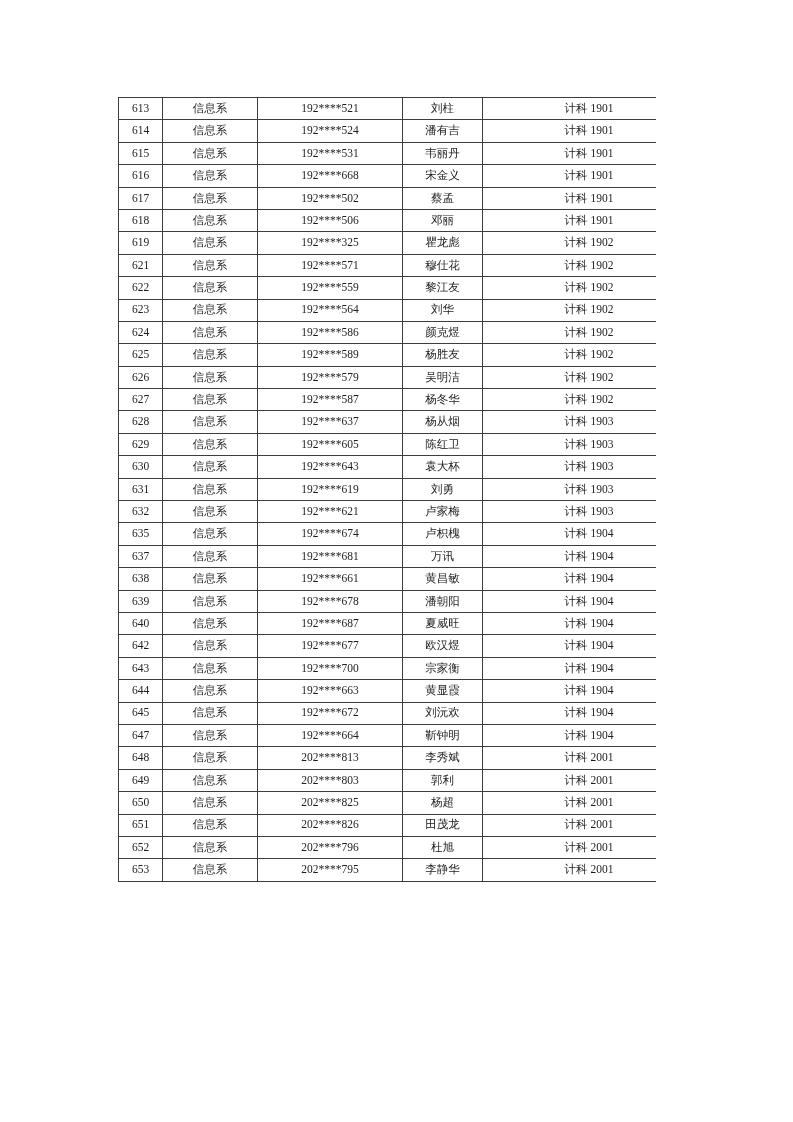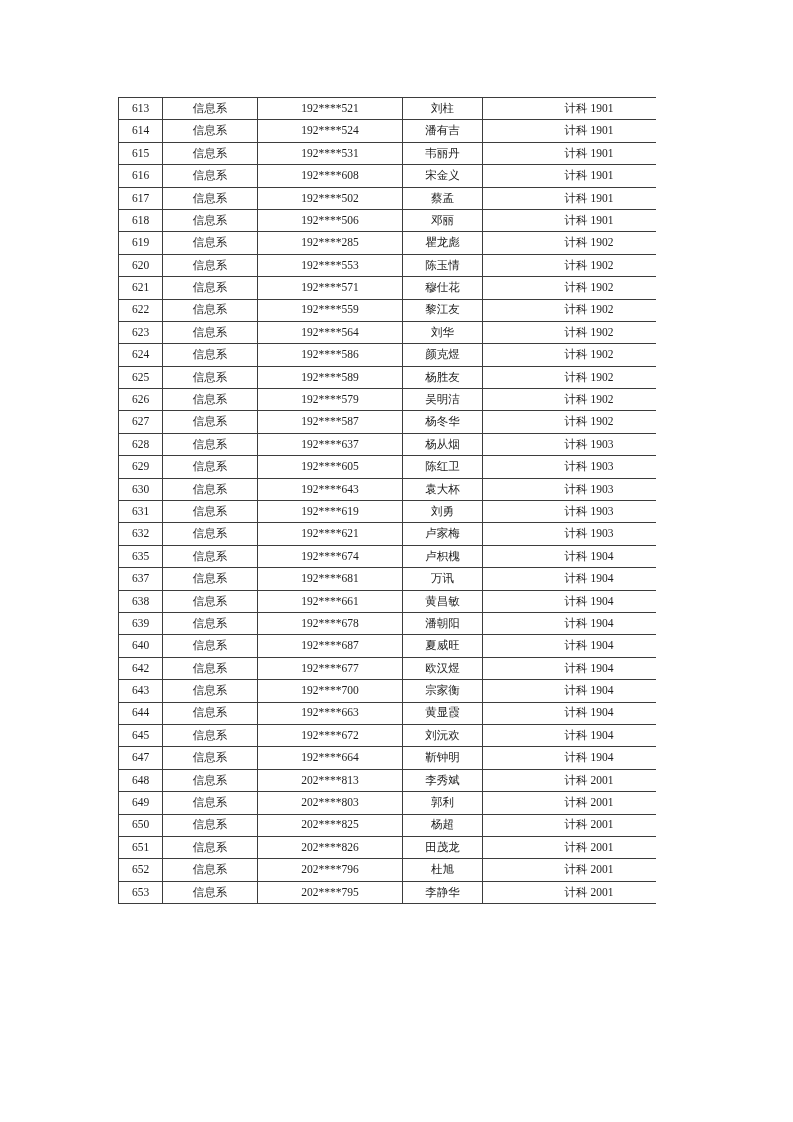--- a/index.html
+++ b/index.html
@@ -72,50 +72,43 @@
         <tr>
           <td>615</td>
           <td>信息系</td>
           <td>192****531</td>
           <td>韦丽丹</td>
           <td>计科 1901</td>
         </tr>
         <tr>
           <td>616</td>
           <td>信息系</td>
-          <td>192****608</td>
+          <td>192****668</td>
           <td>宋金义</td>
           <td>计科 1901</td>
         </tr>
         <tr>
           <td>617</td>
           <td>信息系</td>
           <td>192****502</td>
           <td>蔡孟</td>
           <td>计科 1901</td>
         </tr>
         <tr>
           <td>618</td>
           <td>信息系</td>
           <td>192****506</td>
           <td>邓丽</td>
           <td>计科 1901</td>
         </tr>
         <tr>
           <td>619</td>
           <td>信息系</td>
-          <td>192****285</td>
+          <td>192****325</td>
           <td>瞿龙彪</td>
-          <td>计科 1902</td>
-        </tr>
-        <tr>
-          <td>620</td>
-          <td>信息系</td>
-          <td>192****553</td>
-          <td>陈玉情</td>
           <td>计科 1902</td>
         </tr>
         <tr>
           <td>621</td>
           <td>信息系</td>
           <td>192****571</td>
           <td>穆仕花</td>
           <td>计科 1902</td>
         </tr>
         <tr>

